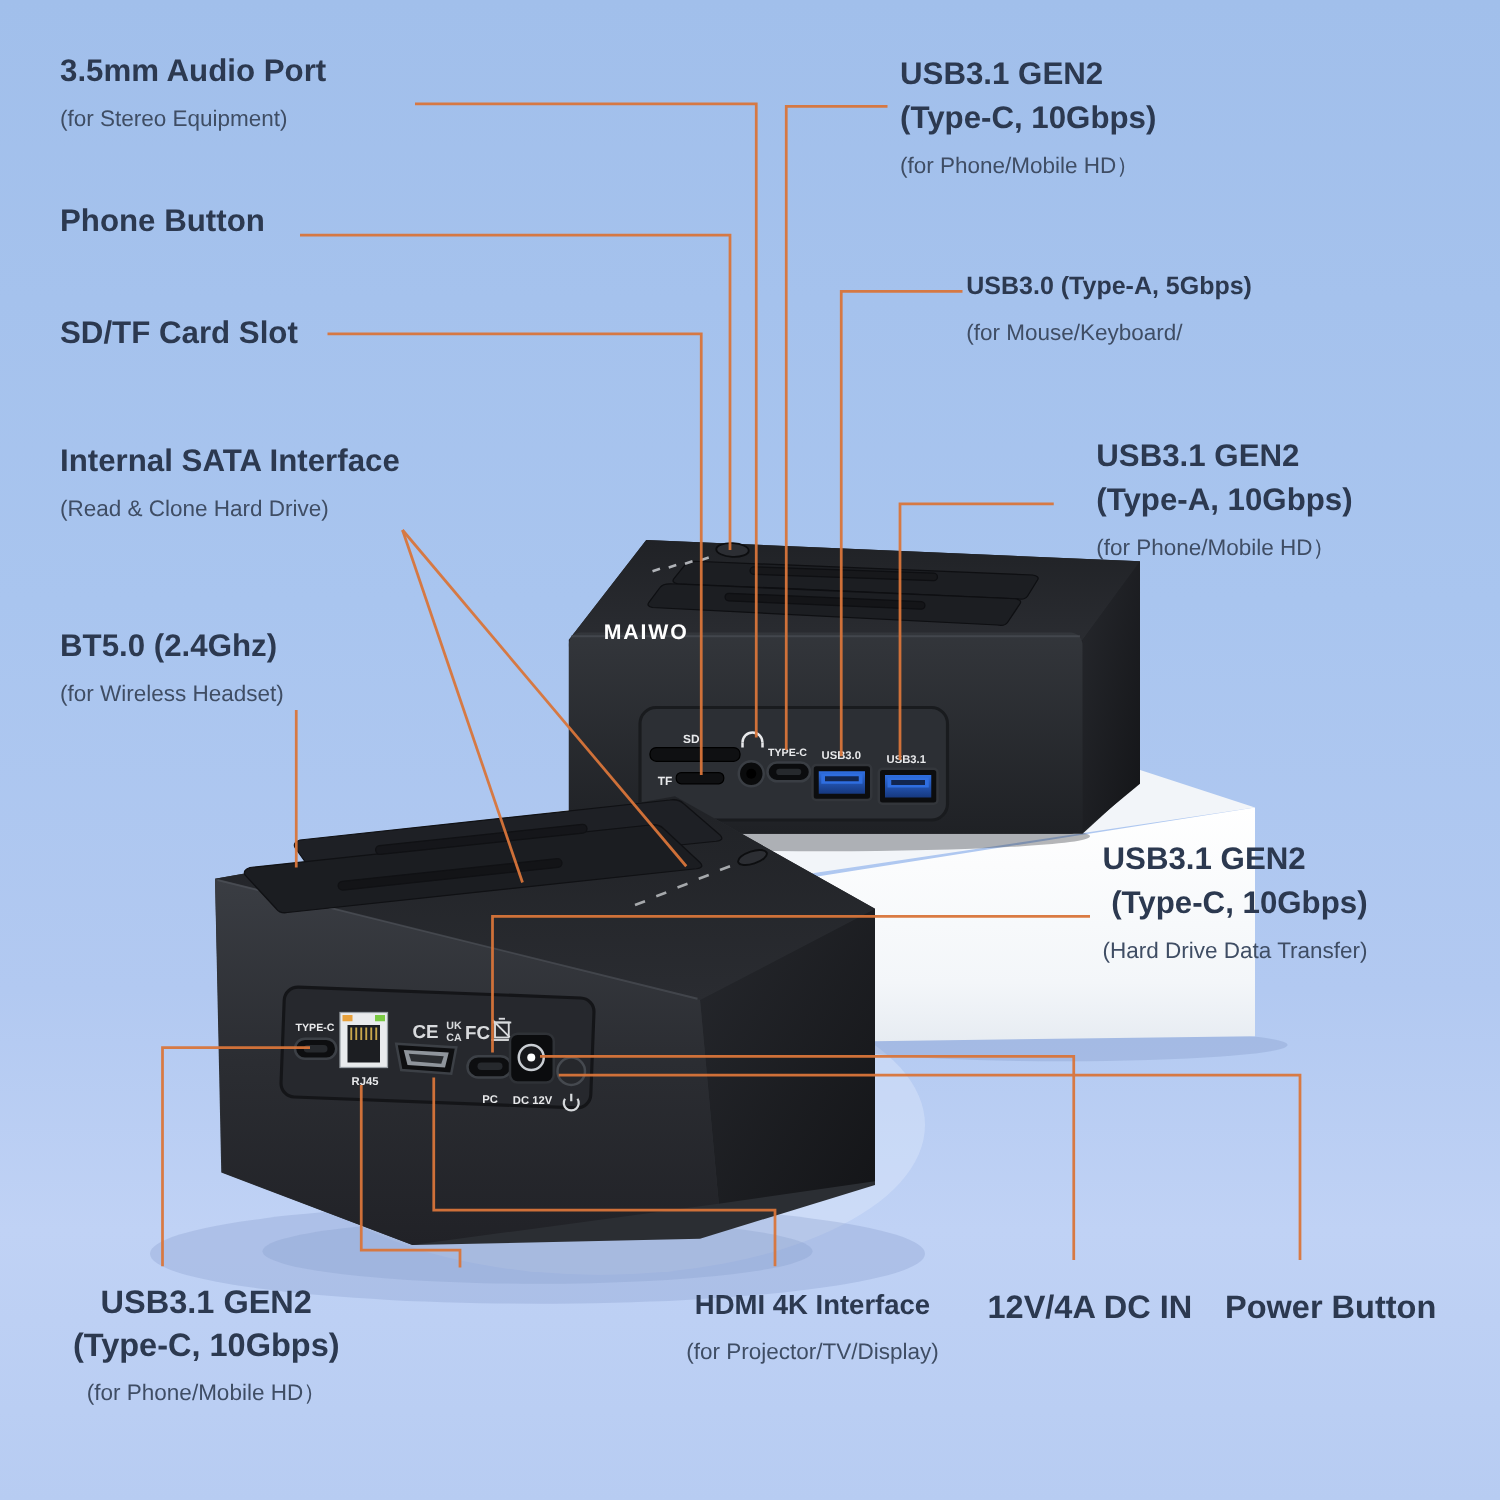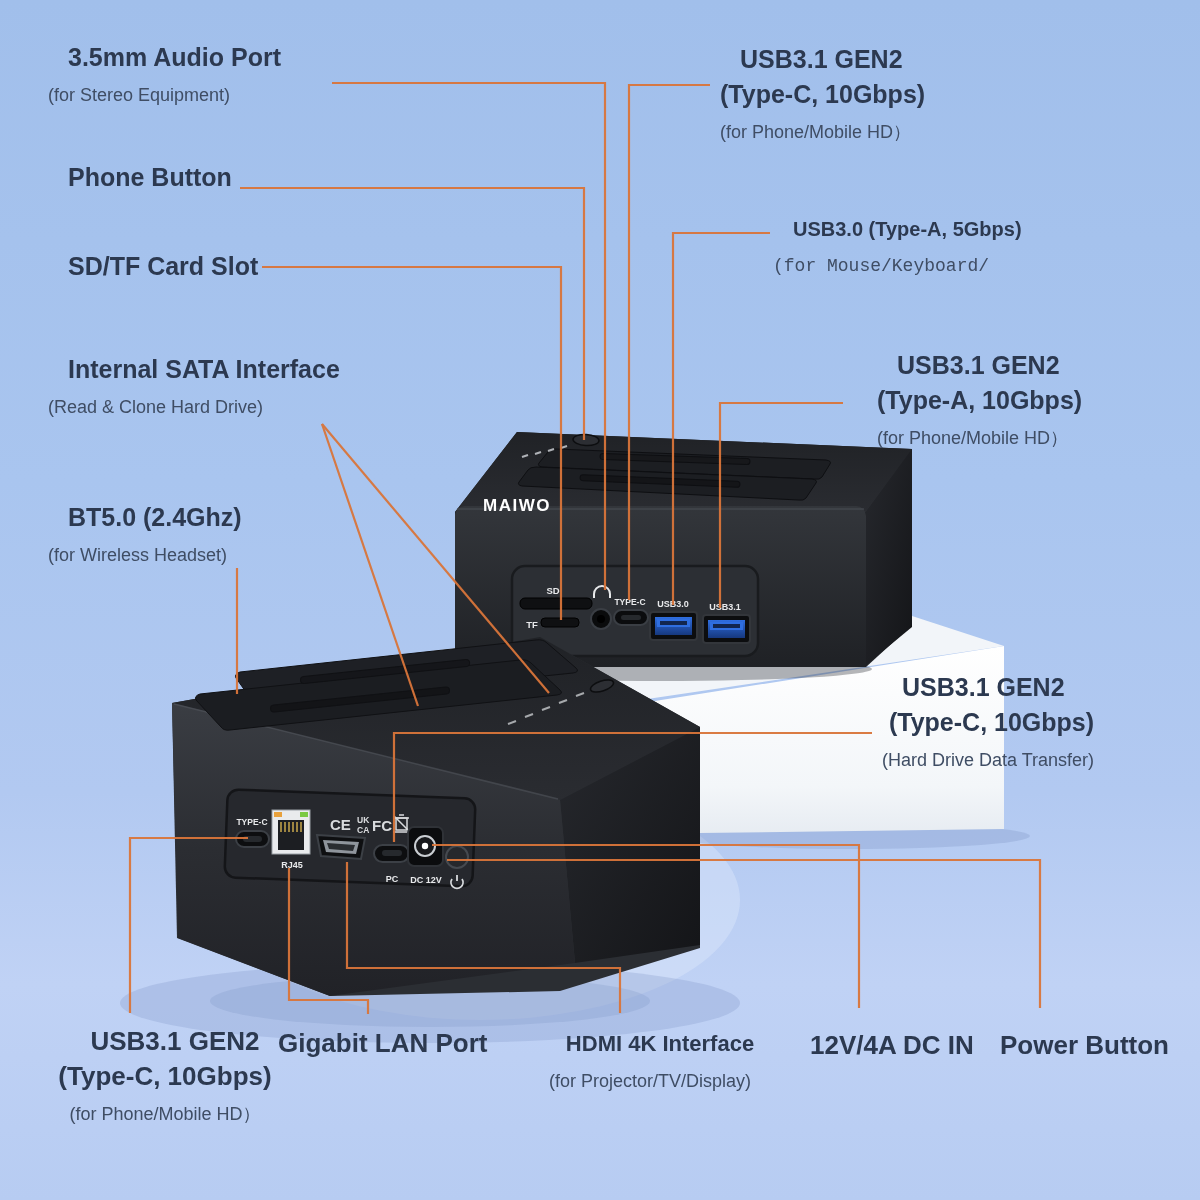--- a/index.html
+++ b/index.html
@@ -3,21 +3,21 @@
 <meta charset="utf-8">
 <style>
   html,body{margin:0;padding:0;background:#9db9e6;}
   .stage{
     position:relative;width:1200px;height:1200px;overflow:hidden;
     font-family:"Liberation Sans",sans-serif;
     background:linear-gradient(180deg,#a1bfeb 0%,#a9c5ef 40%,#b2c9f1 66%,#c0d2f5 82%,#b7ccf2 100%);
   }
   .scene{position:absolute;left:0;top:0;}
   .lbl{position:absolute;color:#2c3950;}
-  .lbl .t{font-weight:bold;font-size:25px;line-height:35px;white-space:pre;margin-left:20px;}
+  .lbl .t{font-weight:bold;font-size:25px;line-height:35px;white-space:pre;}
   .lbl .t2{font-weight:bold;font-size:25px;line-height:35px;white-space:pre;}
   .lbl .s{font-weight:normal;font-size:18px;line-height:31px;color:#3f4d64;margin-top:5px;white-space:pre;}
   .lbl.big .t{font-size:20px;}
   .lbl.center{text-align:center;}
   .lbl.bottom .t{font-size:26px;}
   svg text{font-family:"Liberation Sans",sans-serif;}
 </style>
 </head>
 <body>
 
@@ -258,44 +258,41 @@
   </div>
 
   <div class="lbl" style="left:720px;top:42px;">
     <div class="t">USB3.1 GEN2</div>
     <div class="t2">(Type-C, 10Gbps)</div>
     <div class="s">(for Phone/Mobile HD）</div>
   </div>
 
   <div class="lbl big" style="left:773px;top:212px;">
     <div class="t">USB3.0 (Type-A, 5Gbps)</div>
-    <div class="s" style="margin-top:4px;font-family:Liberation Mono, monospace;">(for Mouse/Keyboard/</div>
+    <div class="s" style="margin-top:4px;">(for Mouse/Keyboard/</div>
   </div>
 
   <div class="lbl" style="left:877px;top:348px;">
     <div class="t">USB3.1 GEN2</div>
     <div class="t2">(Type-A, 10Gbps)</div>
     <div class="s">(for Phone/Mobile HD）</div>
   </div>
 
   <div class="lbl" style="left:882px;top:670px;">
     <div class="t">USB3.1 GEN2</div>
     <div class="t2"> (Type-C, 10Gbps)</div>
     <div class="s">(Hard Drive Data Transfer)</div>
   </div>
 
   <div class="lbl center bottom" style="left:22px;top:1024px;width:286px;">
     <div class="t">USB3.1 GEN2</div>
     <div class="t2" style="font-size:26px;">(Type-C, 10Gbps)</div>
     <div class="s">(for Phone/Mobile HD）</div>
   </div>
 
-  <div class="lbl center bottom" style="left:258px;top:1026px;width:210px;">
-    <div class="t">Gigabit LAN Port</div>
-  </div>
 
   <div class="lbl center bottom" style="left:492px;top:1026px;width:316px;">
     <div class="t" style="font-size:22px;">HDMI 4K Interface</div>
     <div class="s">(for Projector/TV/Display)</div>
   </div>
 
   <div class="lbl bottom" style="left:790px;top:1028px;">
     <div class="t">12V/4A DC IN</div>
   </div>
 

